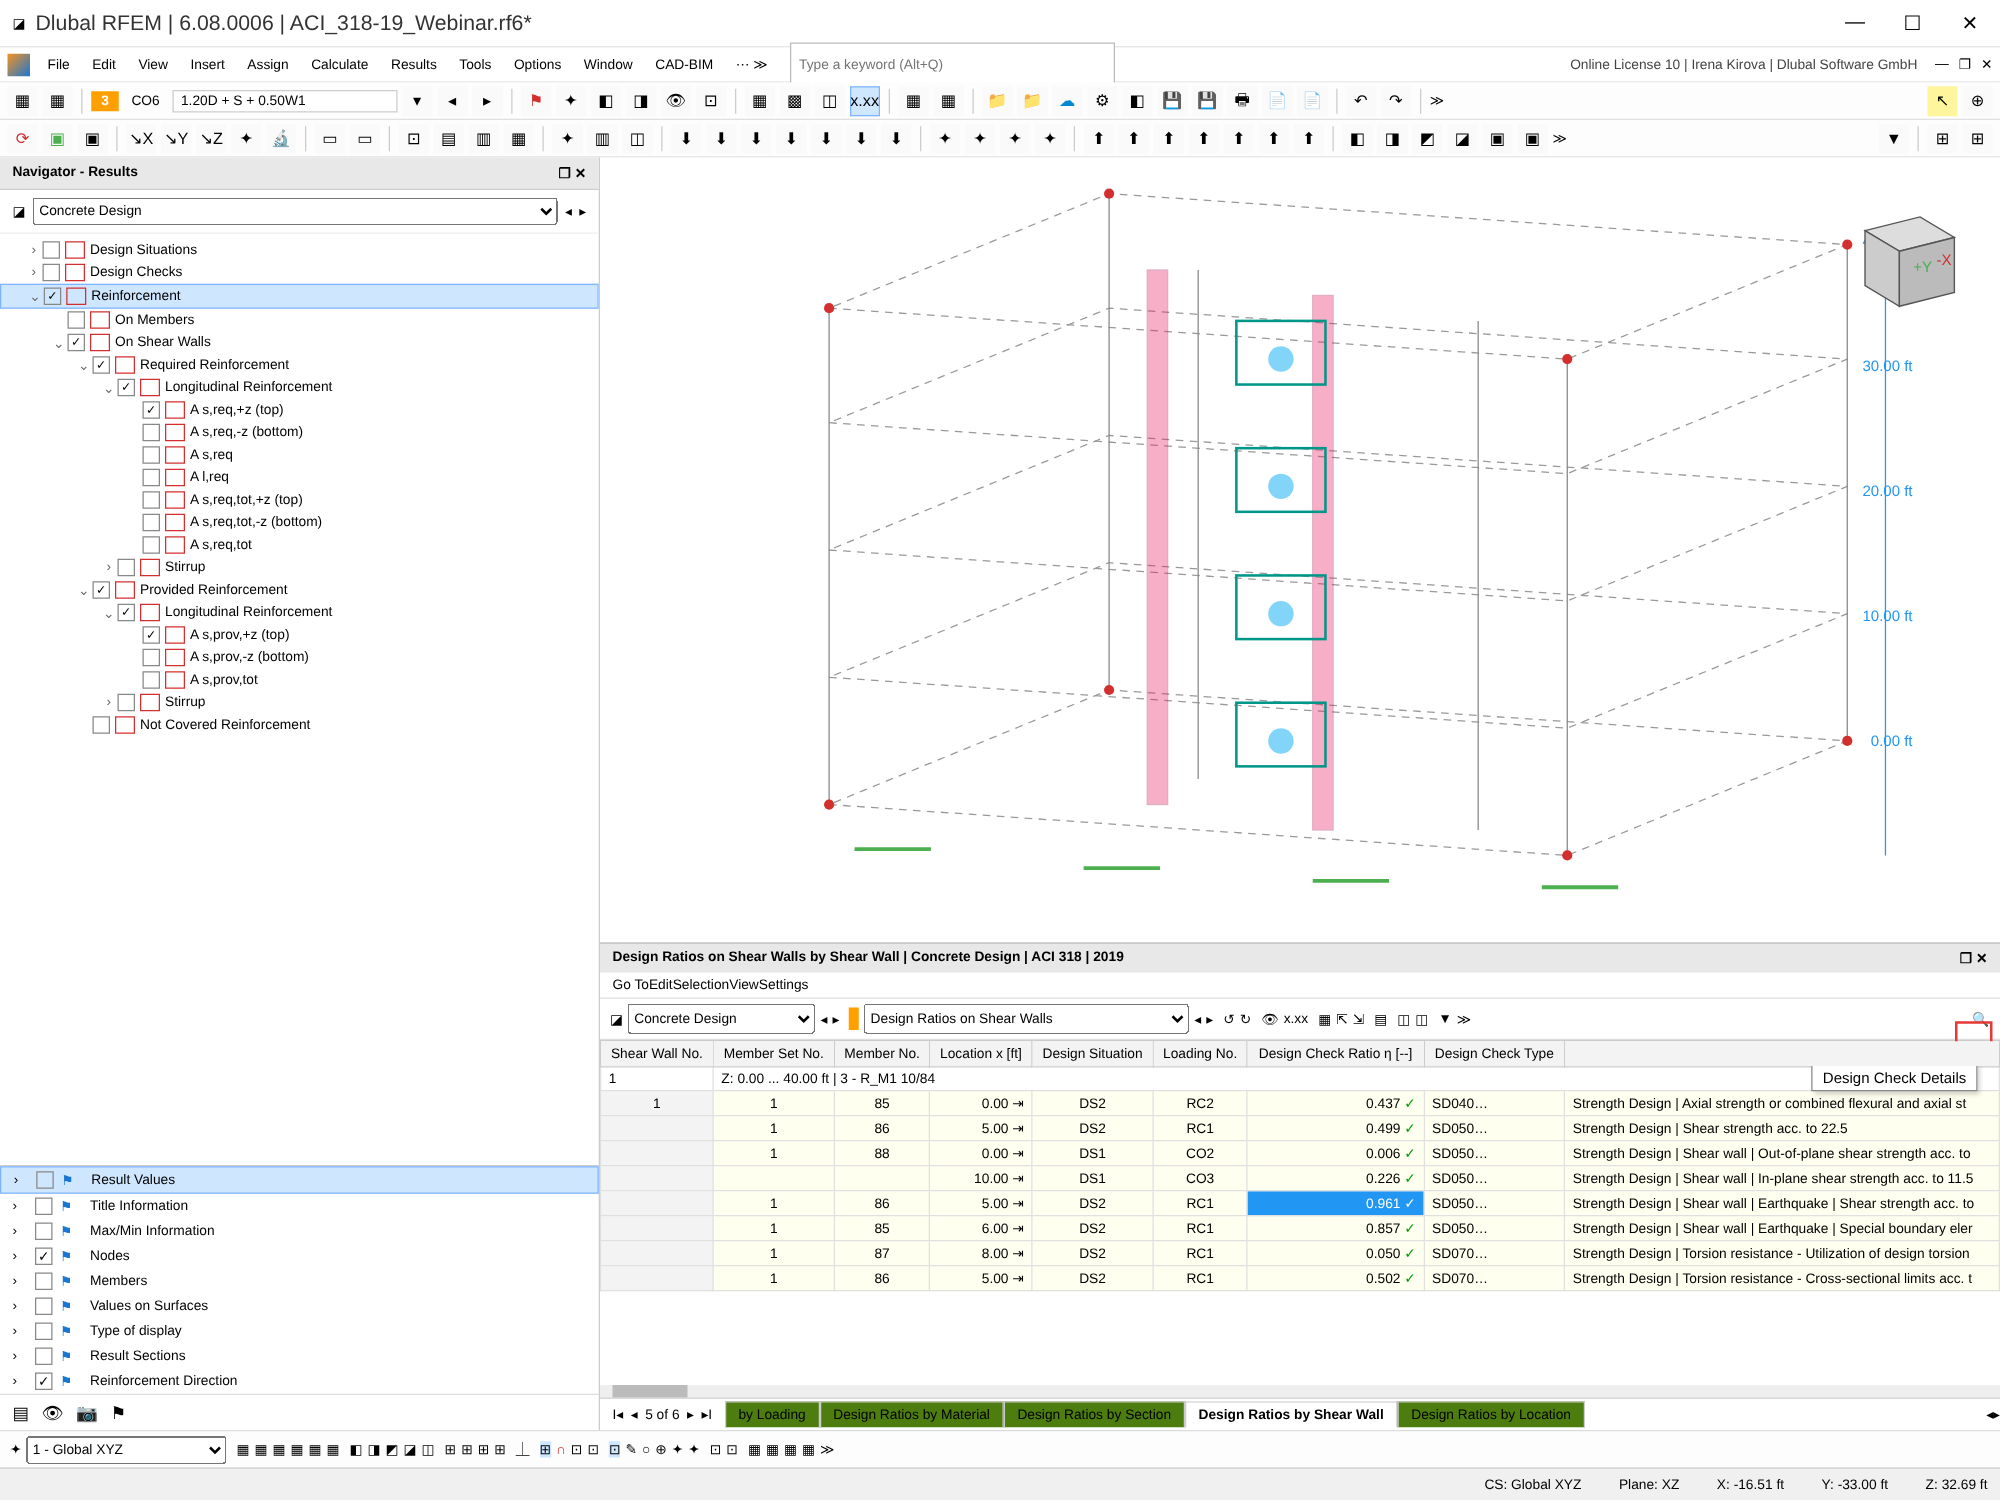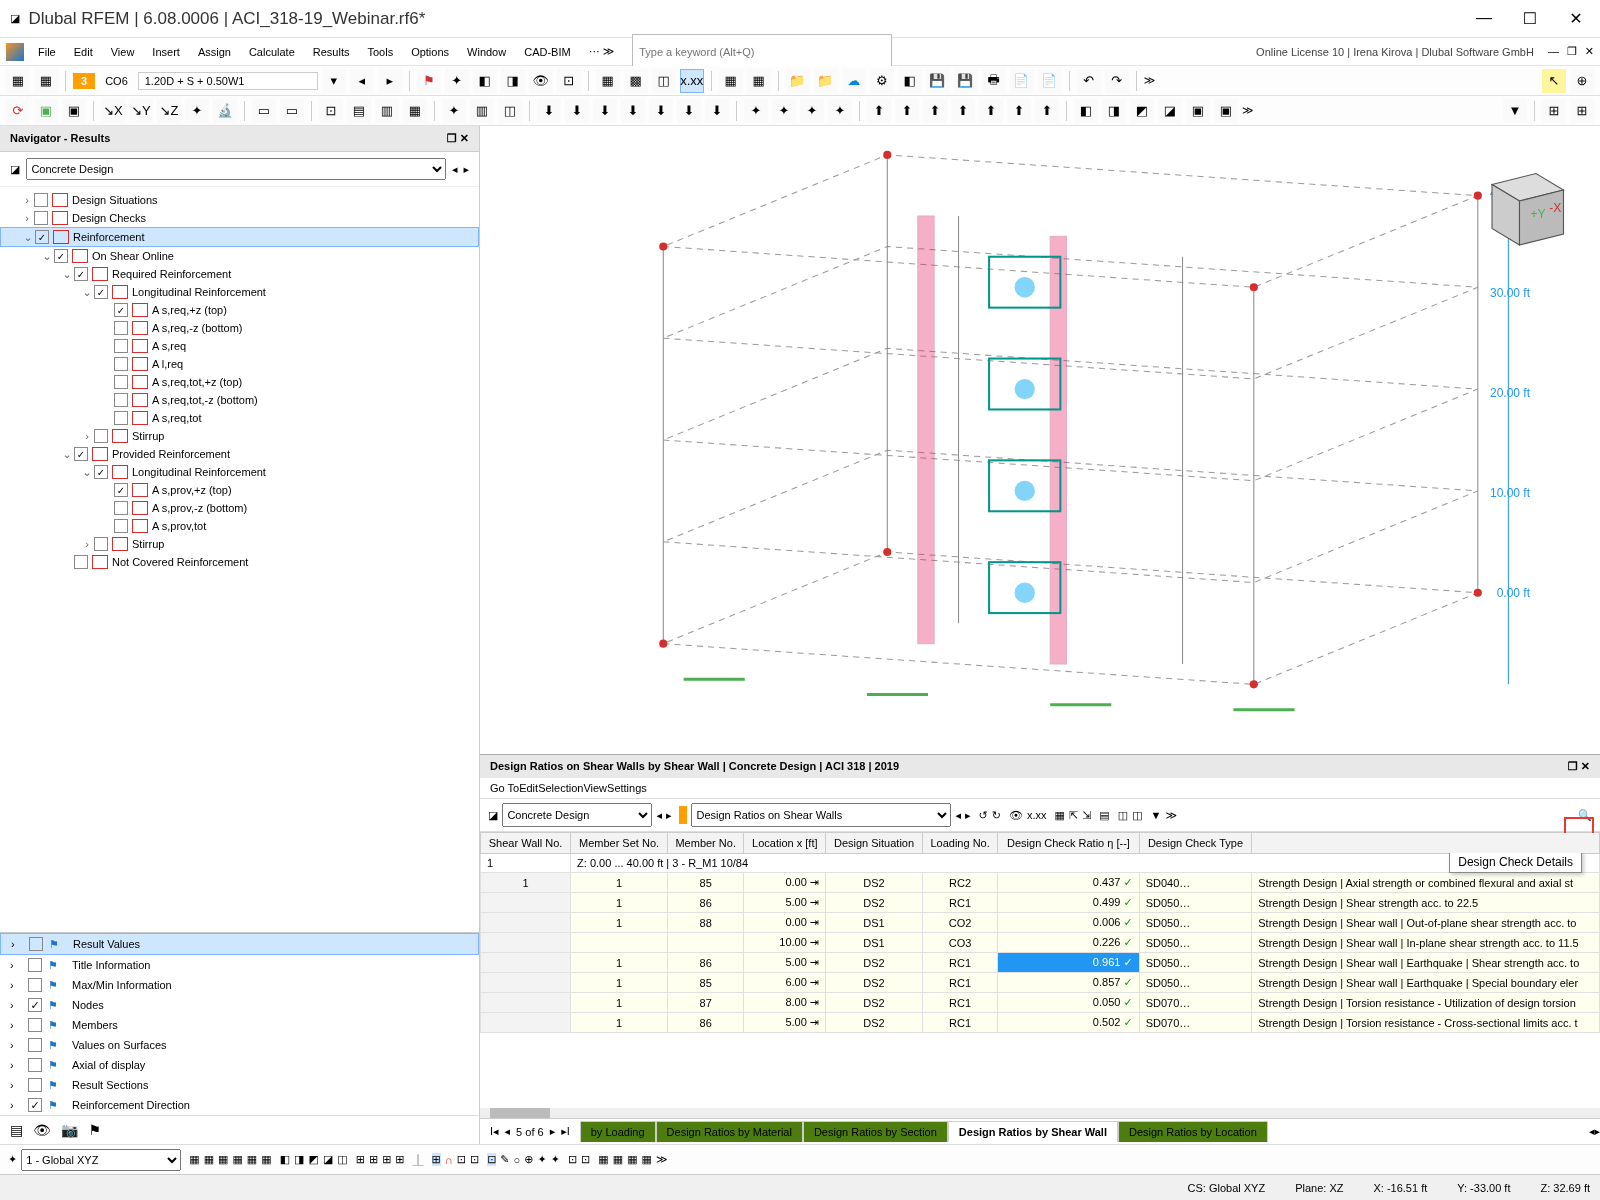--- a/index.html
+++ b/index.html
@@ -232,24 +232,30 @@
           <span class="ric" style="border:1px solid #d32f2f"></span>
           <span>Design Checks</span>
         </div>
         <div class="tree-item indent1 sel">
           <span class="arrow">⌄</span>
           <span class="cb checked"></span>
           <span class="ric" style="border:1px solid #d32f2f"></span>
           <span>Reinforcement</span>
         </div>
         <div class="tree-item indent2">
+          <span class="arrow"></span>
+          <span class="cb "></span>
+          <span class="ric" style="border:1px solid #d32f2f"></span>
+          <span>On Members</span>
+        </div>
+        <div class="tree-item indent2">
           <span class="arrow">⌄</span>
           <span class="cb checked"></span>
           <span class="ric" style="border:1px solid #d32f2f"></span>
-          <span>On Shear Online</span>
+          <span>On Shear Walls</span>
         </div>
         <div class="tree-item indent3">
           <span class="arrow">⌄</span>
           <span class="cb checked"></span>
           <span class="ric" style="border:1px solid #d32f2f"></span>
           <span>Required Reinforcement</span>
         </div>
         <div class="tree-item indent4">
           <span class="arrow">⌄</span>
           <span class="cb checked"></span>
@@ -381,21 +387,21 @@
         <div class="bitem">
           <span style="width:12px">›</span>
           <span class="cb " style="width:14px;height:14px;border:1px solid #888;display:inline-flex;align-items:center;justify-content:center"></span>
           <span style="width:18px;color:#1976d2">⚑</span>
           <span>Values on Surfaces</span>
         </div>
         <div class="bitem">
           <span style="width:12px">›</span>
           <span class="cb " style="width:14px;height:14px;border:1px solid #888;display:inline-flex;align-items:center;justify-content:center"></span>
           <span style="width:18px;color:#1976d2">⚑</span>
-          <span>Axial of display</span>
+          <span>Type of display</span>
         </div>
         <div class="bitem">
           <span style="width:12px">›</span>
           <span class="cb " style="width:14px;height:14px;border:1px solid #888;display:inline-flex;align-items:center;justify-content:center"></span>
           <span style="width:18px;color:#1976d2">⚑</span>
           <span>Result Sections</span>
         </div>
         <div class="bitem">
           <span style="width:12px">›</span>
           <span class="cb checked" style="width:14px;height:14px;border:1px solid #888;display:inline-flex;align-items:center;justify-content:center">✓</span>

